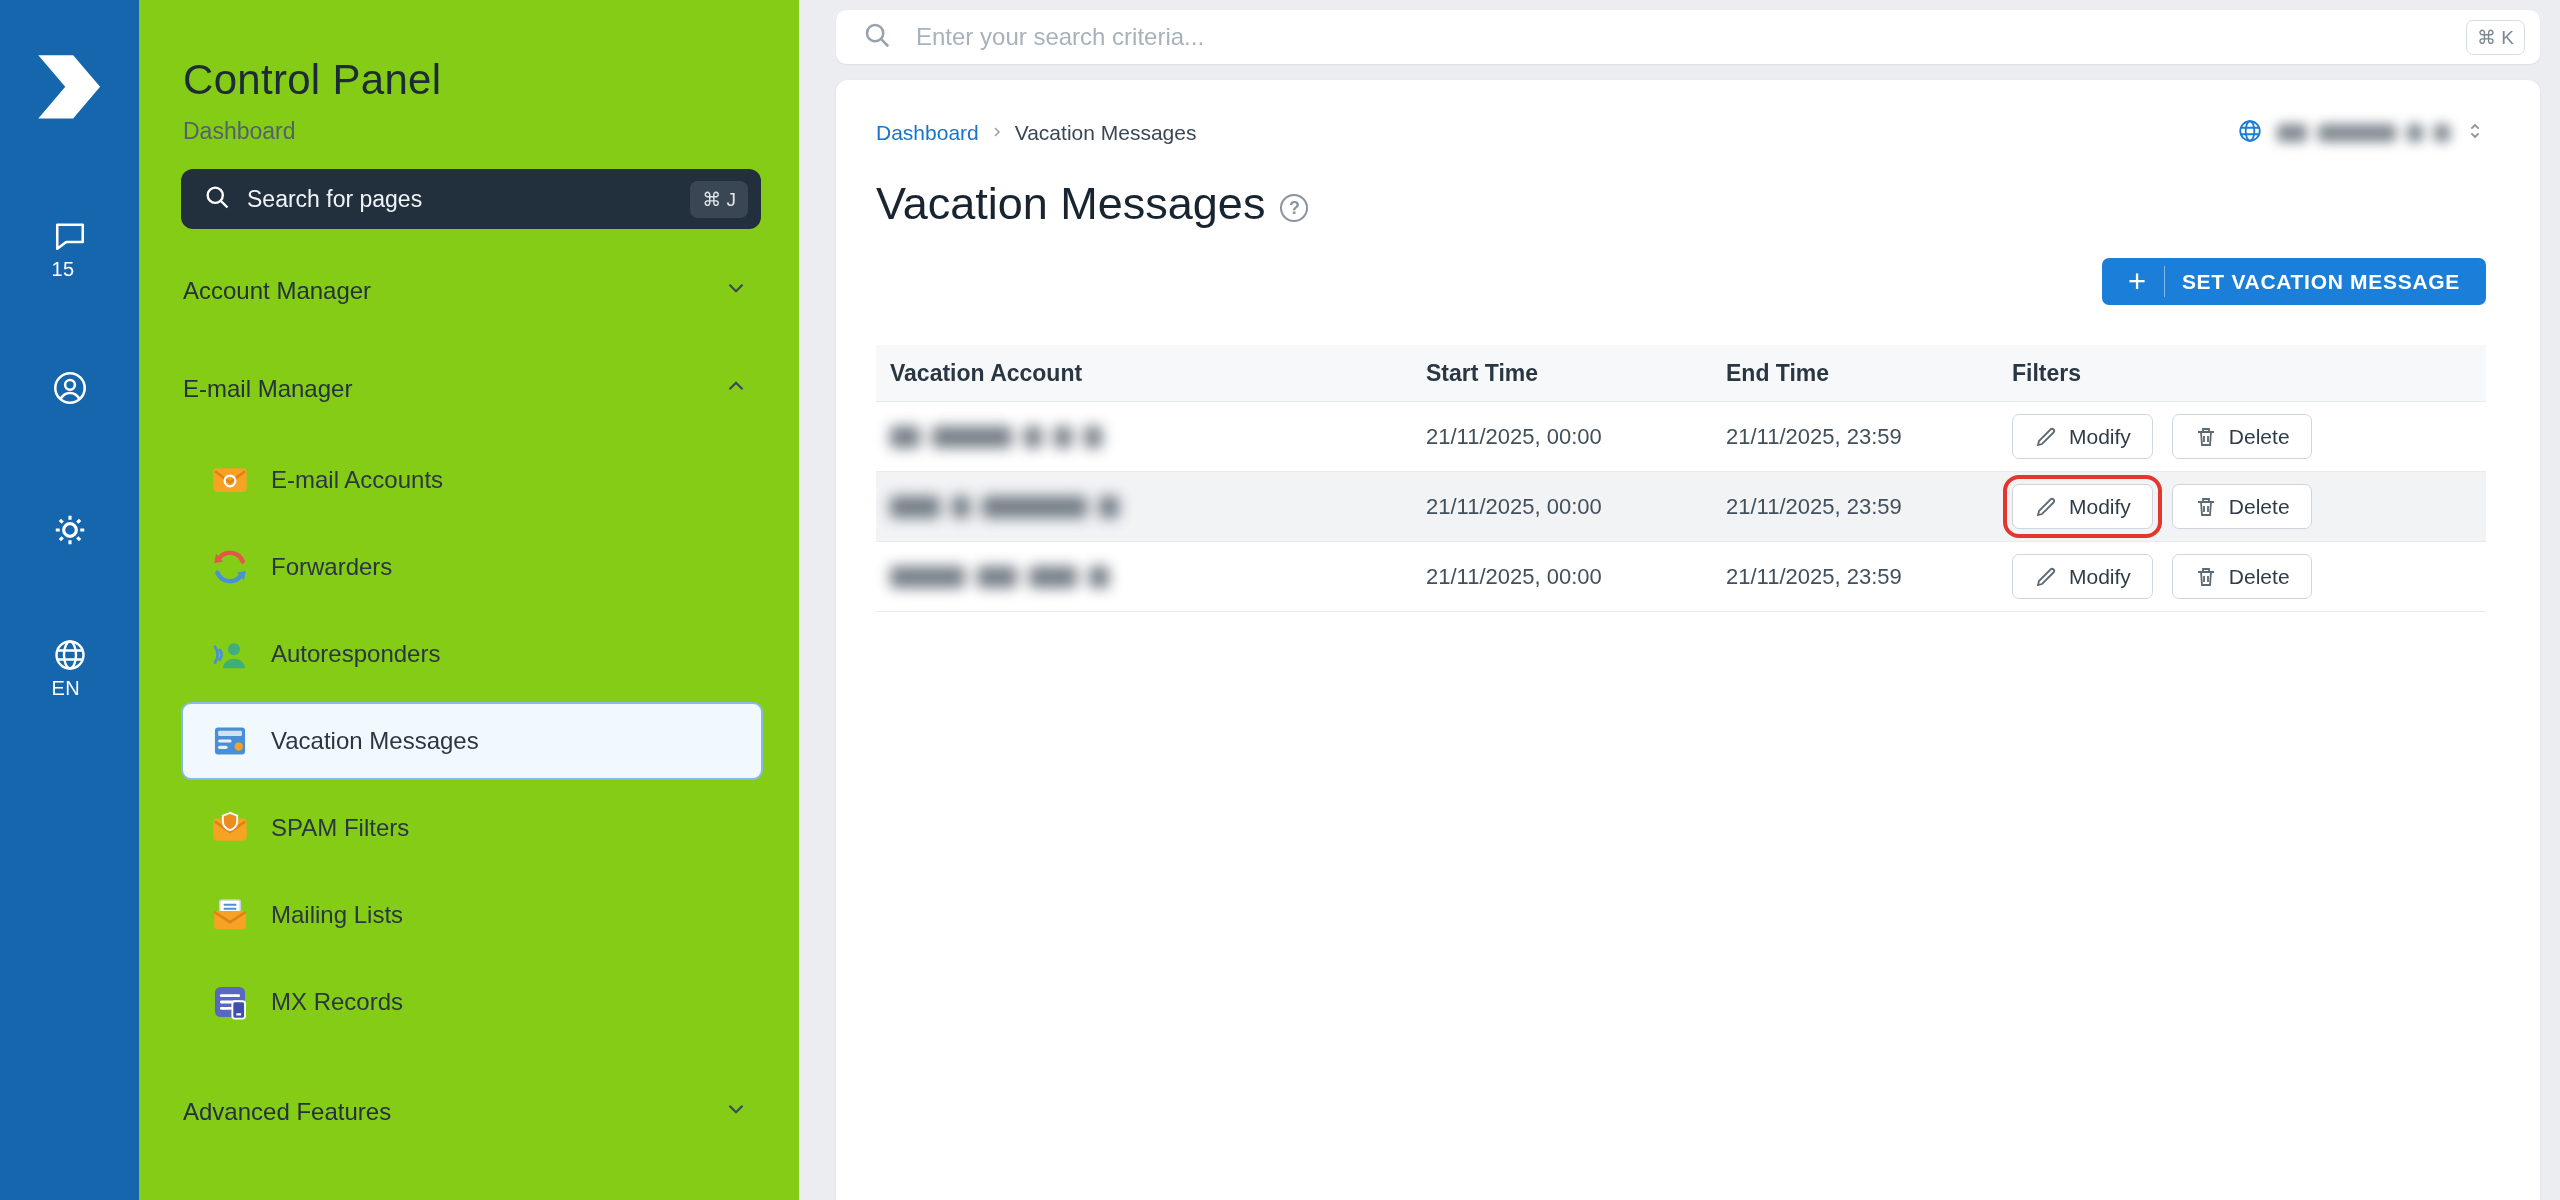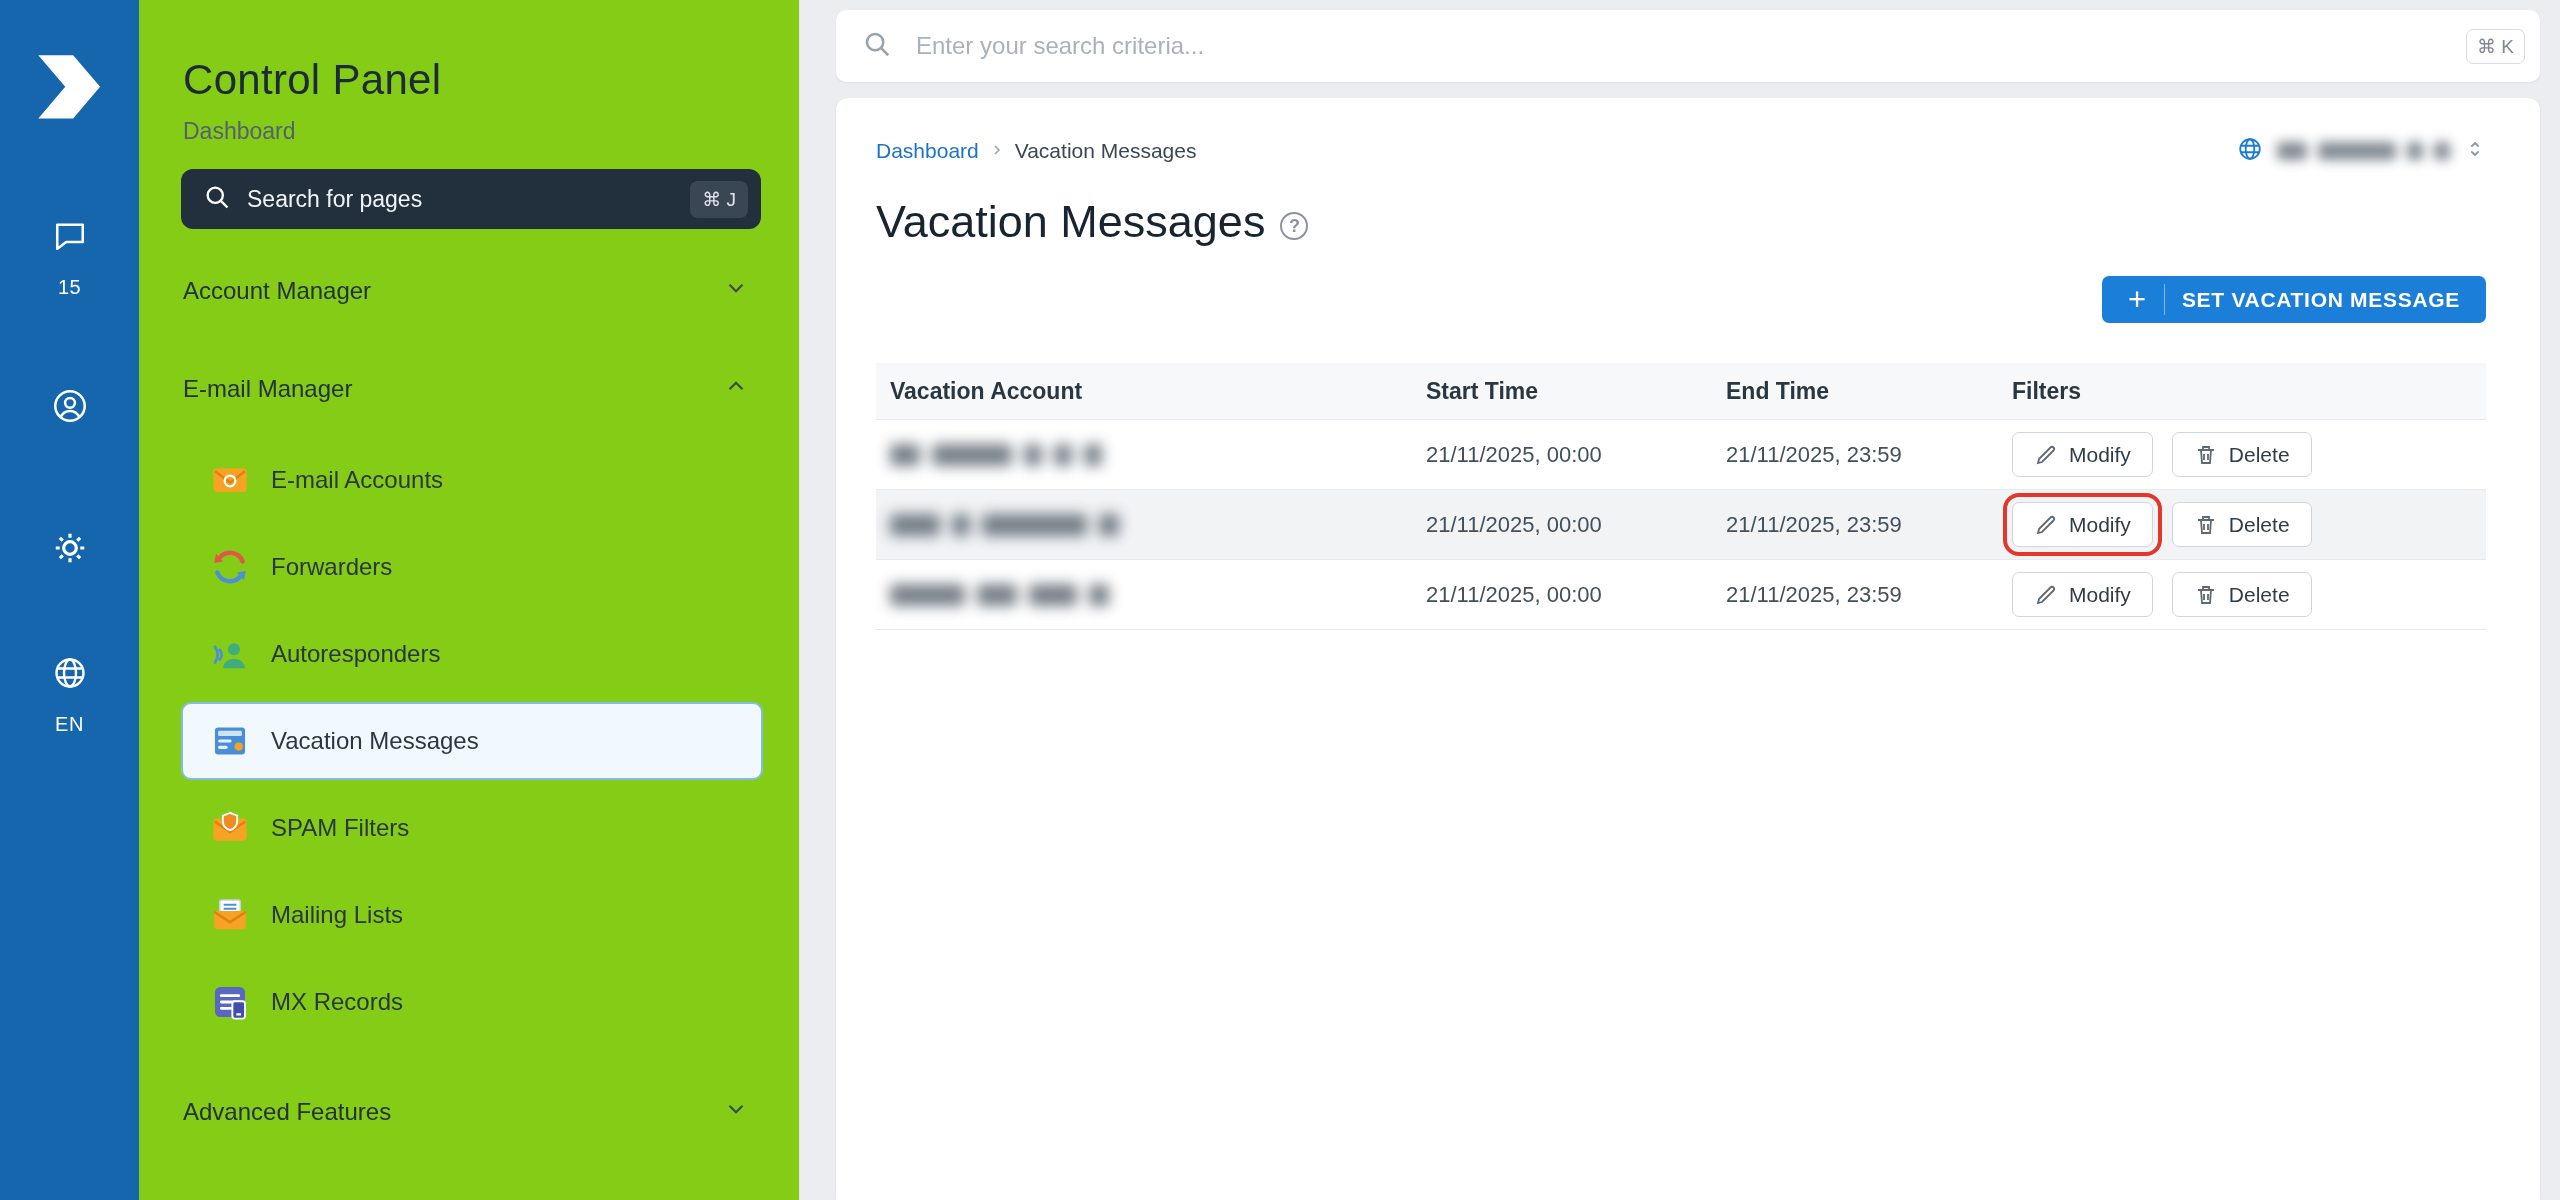--- a/index.html
+++ b/index.html
@@ -3,21 +3,21 @@
 <meta charset="utf-8">
 <style>
   * { box-sizing: border-box; }
   body { margin:0; background:#ebedf0; }
   .screen { width:2560px; height:1200px; display:flex; overflow:hidden;
             font-family:"Liberation Sans", sans-serif; background:#ebedf0; }
 
   
   .rail { width:139px; flex-shrink:0; background:#1566ac; display:flex; flex-direction:column; align-items:center; }
   .logo { margin-top:52px; width:76px; height:70px; cursor:pointer; }
-  .rail-btn { display:flex; flex-direction:column; align-items:center; gap:22px; color:#fff; cursor:pointer; }
+  .rail-btn { display:flex; flex-direction:column; align-items:flex-start; gap:4px; color:#fff; cursor:pointer; }
   .rail-btn svg { display:block; }
   .rail-label { font-size:20px; color:#fff; letter-spacing:0.5px; }
   .m1 { margin-top:96px; } .m2 { margin-top:88px; } .m3 { margin-top:104px; } .m4 { margin-top:88px; }
 
   
   .sidebar { width:661px; flex-shrink:0; background:#84cc16; border-right:1px solid #e2e5e9;
              padding-top:56px; display:flex; flex-direction:column; }
   .sb-head { padding:0 44px; }
   .sb-title { margin:0; font-size:42px; font-weight:500; color:#1d2b38; letter-spacing:0.3px; }
   .sb-sub { margin-top:14px; font-size:23px; color:#55626e; }
@@ -31,21 +31,21 @@
   .section-row.tight { margin-top:34px; }
   .email-items { list-style:none; margin:20px 0 0 0; padding:0; }
   .item { margin:0 36px 9px 42px; height:78px; border:2px solid transparent; border-radius:10px;
           display:flex; align-items:center; gap:22px; padding-left:28px; font-size:24px; color:#2a3642; cursor:pointer; }
   .item.selected { background:#f1f8fe; border-color:#83bce9; }
   .item .icn { width:38px; height:38px; flex-shrink:0; }
   .item .icn svg { width:100%; height:100%; display:block; }
 
   
   .main { flex:1; min-width:0; display:flex; flex-direction:column; padding:10px 20px 0 36px; }
-  .topbar { height:72px; background:#fff; border-radius:10px; box-shadow:0 1px 2px rgba(16,30,40,.07);
+  .topbar { height:54px; background:#fff; border-radius:10px; box-shadow:0 1px 2px rgba(16,30,40,.07);
             display:flex; align-items:center; padding:0 15px 0 26px; }
   .topbar input { flex:1; border:none; outline:none; background:transparent; margin-left:22px;
                   font-size:24px; color:#33414d; font-family:inherit; }
   .topbar input::placeholder { color:#a8b2bc; }
   .kbd-light { border:1px solid #d8dde2; border-radius:7px; padding:5px 10px; font-size:19px; color:#7d8893; background:#fff; }
 
   .card { flex:1; margin-top:16px; background:#fff; border-radius:12px 12px 0 0;
           box-shadow:0 1px 3px rgba(16,30,40,.07); padding:38px 54px 0 40px; }
   .card-top { display:flex; align-items:center; justify-content:space-between; }
   .bc { display:flex; align-items:center; gap:10px; font-size:21px; }

